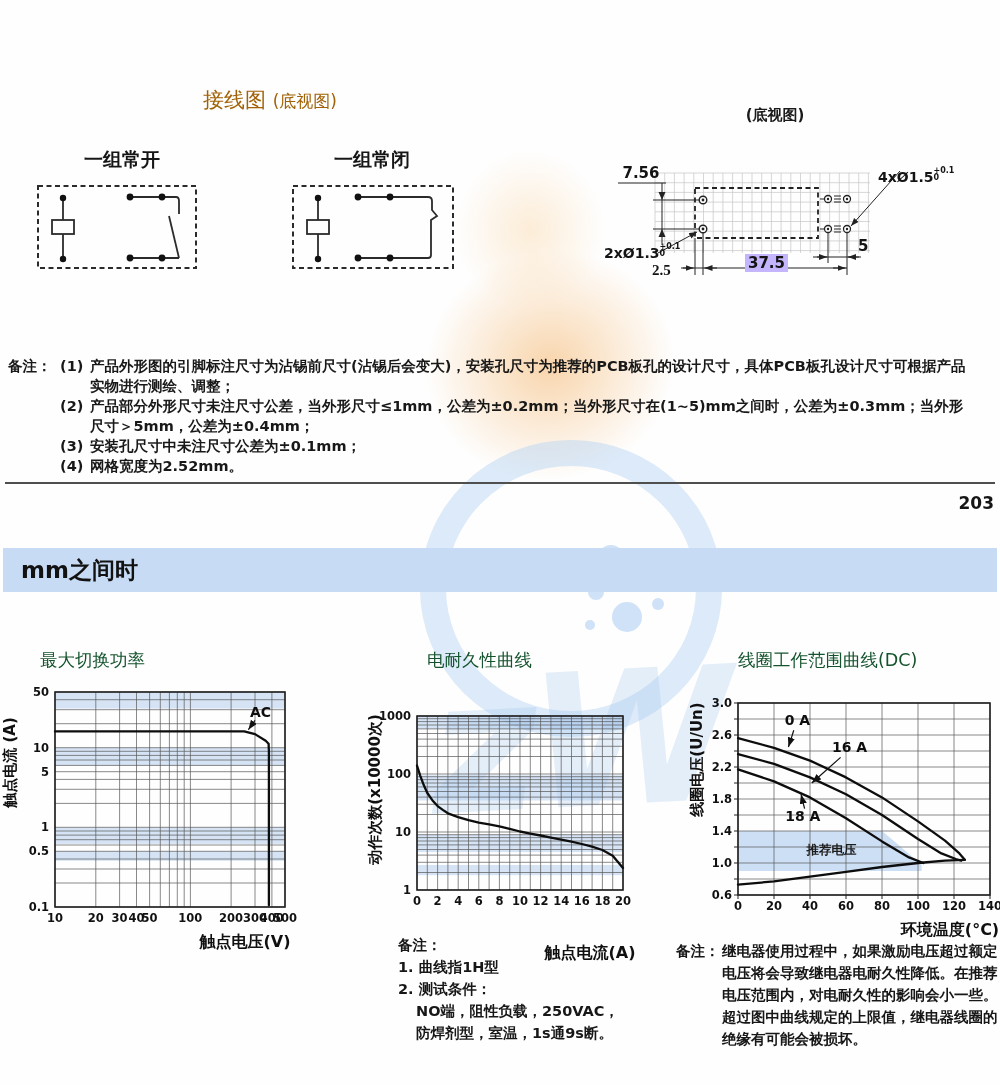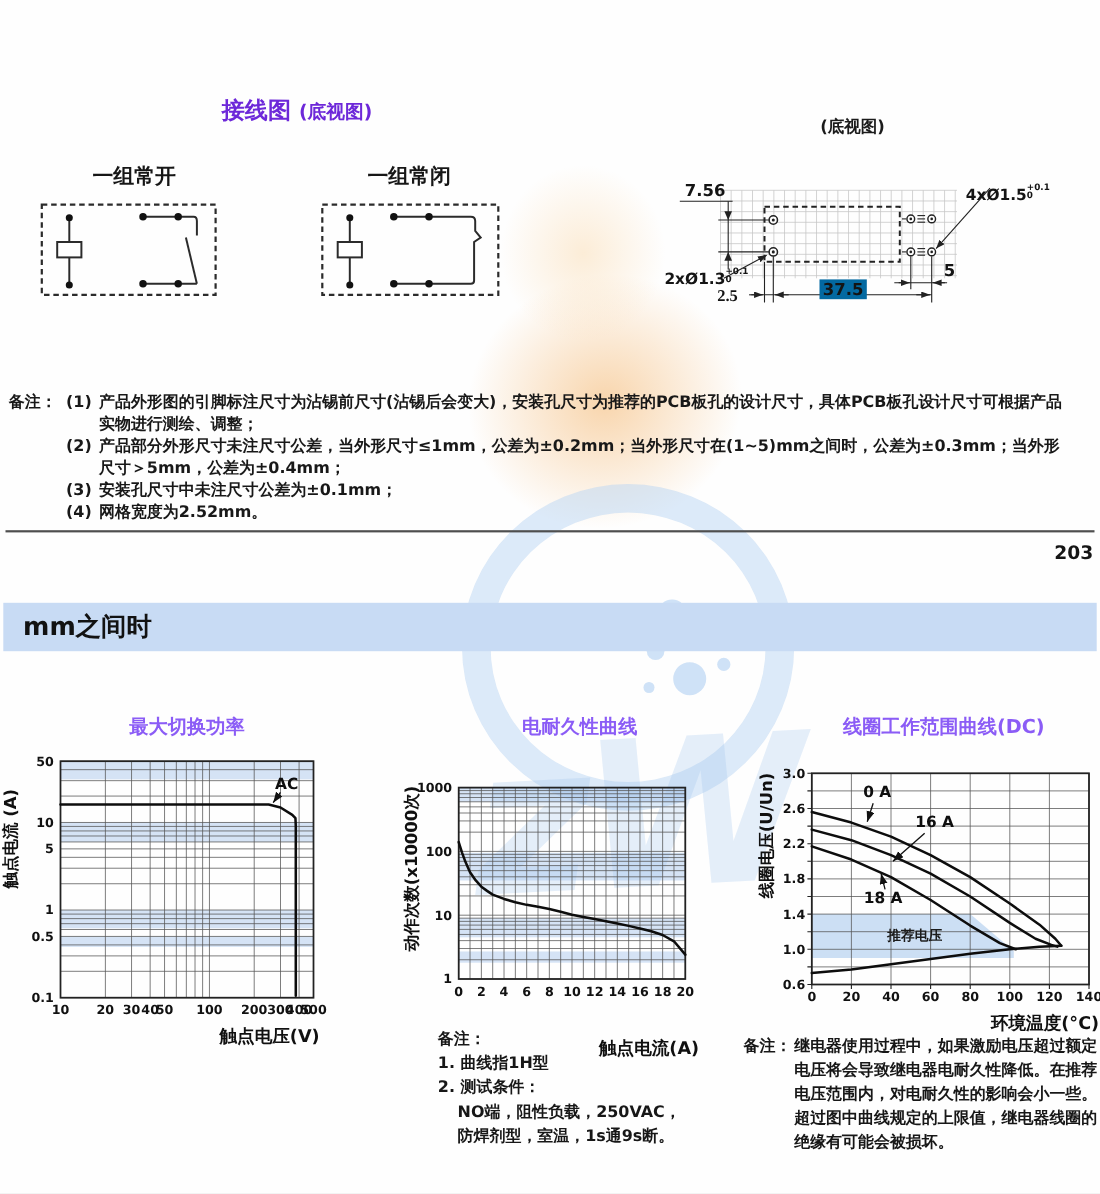--- a/index.html
+++ b/index.html
@@ -13,36 +13,36 @@
      background:radial-gradient(closest-side,rgba(247,203,152,.8),rgba(247,203,152,0));transform:rotate(-14deg);}
   .wm-orange2{position:absolute;left:455px;top:150px;width:150px;height:160px;border-radius:50%;
      background:radial-gradient(closest-side,rgba(250,222,183,.55),rgba(250,222,183,0));}
   .wm-ring{position:absolute;left:420px;top:440px;width:250px;height:245px;border-radius:50%;
      border:26px solid rgba(186,213,243,.5);}
   .wm-dot{position:absolute;border-radius:50%;background:rgba(168,202,240,.55);}
   .wm-letters{position:absolute;left:430px;top:650px;font-size:185px;font-weight:bold;font-style:italic;
      color:rgba(160,196,236,.27);letter-spacing:-8px;transform:rotate(-3deg);line-height:1;}
   
   #content{position:absolute;inset:0;z-index:1;}
-  .h1{font-weight:bold;font-size:21px;color:#6d28d9;}
+  .h1{font-weight:normal;font-size:21px;color:#a16207;}
   .h1 .sub{font-size:17px;}
   .diagram-label{font-size:19px;font-weight:600;color:#161616;}
   .dim-label{font-size:14px;font-weight:bold;color:#141414;white-space:nowrap;}
   .tol{display:inline-block;vertical-align:2px;line-height:7px;font-size:8px;font-weight:bold;text-align:left;}
   .tol span{display:block;}
   .notes{font-size:14.5px;line-height:20px;font-weight:600;color:#181818;}
   .notes .row{display:flex;align-items:flex-start;}
   .notes .marker{width:30px;flex:0 0 30px;}
   .notes .txt{width:880px;}
   .divider{background:#4f4f4f;height:2px;}
   .pagenum{font-size:17px;font-weight:600;color:#151515;}
   .banner{background:rgba(200,219,244,.94);height:44px;line-height:44px;padding-left:18px;
           font-size:23px;font-weight:bold;color:#121212;}
   .chart{position:absolute;width:320px;height:320px;}
-  .chart .ctitle{position:absolute;top:0;text-align:center;font-size:17.5px;font-weight:bold;color:#8b5cf6;white-space:nowrap;}
+  .chart .ctitle{position:absolute;top:0;font-size:17.5px;font-weight:normal;color:#14532d;white-space:nowrap;}
   .chart .xlab{position:absolute;font-size:16px;font-weight:bold;color:#101010;text-align:center;white-space:nowrap;}
   .chart .ylab{position:absolute;font-size:15px;font-weight:bold;color:#101010;white-space:nowrap;
                transform:rotate(-90deg);text-align:center;}
   .smallnotes{font-size:14.5px;line-height:22px;font-weight:600;color:#171717;}
   .smallnotes .ind{padding-left:18px;}
   .flexnote{display:flex;font-size:14.5px;line-height:22px;font-weight:600;color:#171717;}
   .flexnote .lbl{flex:0 0 46px;}
   svg{overflow:visible;}
 </style>
 </head>
@@ -184,21 +184,21 @@
     </svg>
 
     <div class="abs dim-label" style="left:616px;top:164px;width:50px;text-align:center;font-size:15px;">7.56</div>
     <div class="abs dim-label" style="left:878px;top:167px;">
       <span>4xØ1.5</span><span class="tol"><span>+0.1</span><span>0</span></span>
     </div>
     <div class="abs dim-label" style="left:604px;top:243px;">
       <span>2xØ1.3</span><span class="tol"><span>+0.1</span><span>0</span></span>
     </div>
     <div class="abs dim-label" style="left:652px;top:262px;font-size:15px;font-family:Liberation Serif, serif;">2.5</div>
-    <div class="abs dim-label" style="left:745px;top:254px;font-size:15px;background:#0369a1;padding:0 3px;">37.5</div>
+    <div class="abs dim-label" style="left:745px;top:254px;font-size:15px;background:#c4b5fd;padding:0 3px;">37.5</div>
     <div class="abs dim-label" style="left:858px;top:237px;font-size:15px;">5</div>
 
     <div class="abs notes" style="left:8px;top:356px;width:986px;">
       <div style="display:flex;">
         <div style="flex:0 0 52px;">备注：</div>
         <div style="flex:1;">
           <div class="row">
             <div class="marker">(1)</div>
             <div class="txt">产品外形图的引脚标注尺寸为沾锡前尺寸(沾锡后会变大)，安装孔尺寸为推荐的PCB板孔的设计尺寸，具体PCB板孔设计尺寸可根据产品实物进行测绘、调整；</div>
           </div>

